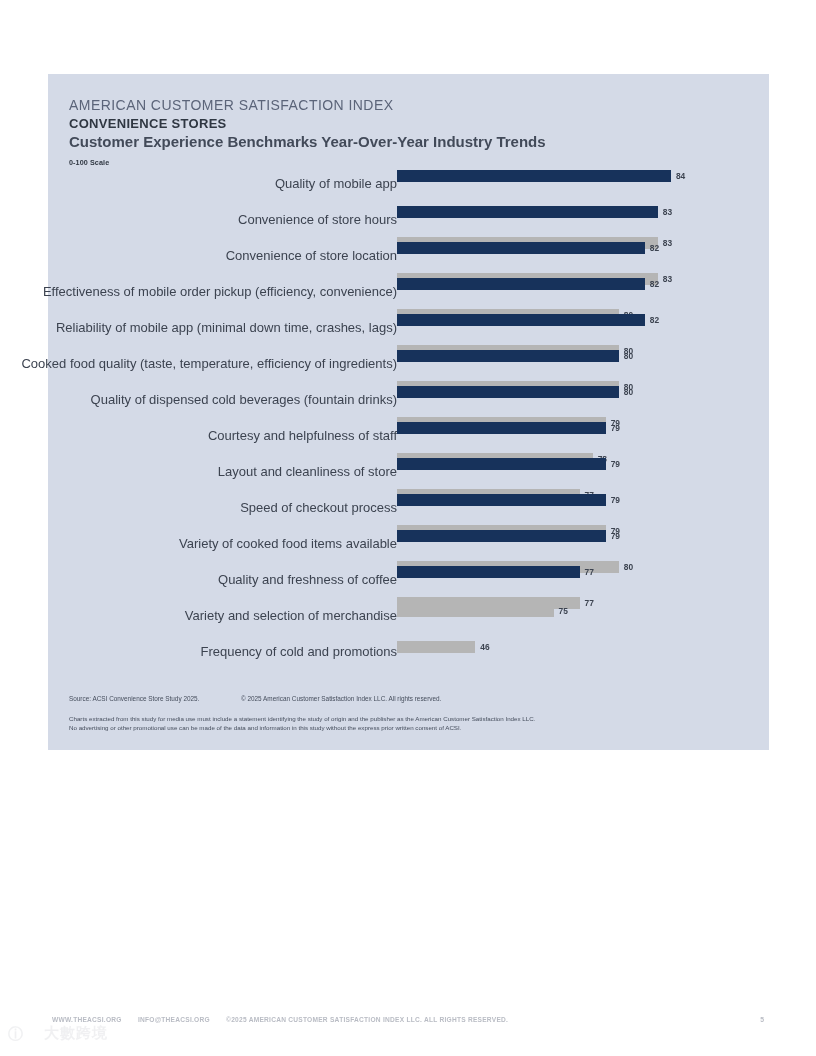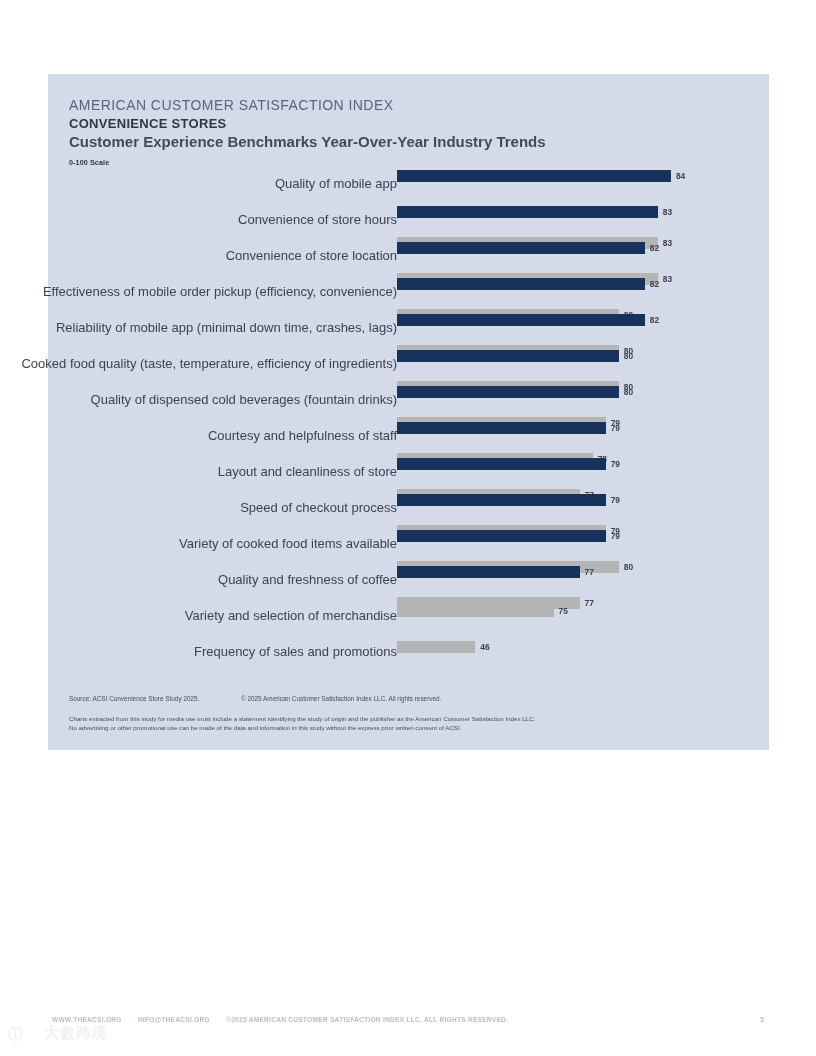--- a/index.html
+++ b/index.html
@@ -339,21 +339,21 @@
         <div class="row">
           <div class="row-label">Variety and selection of merchandise</div>
           <div class="bars">
             <div class="bar-wrap second">
               <div class="bar prev" style="width: 156.522px;"></div>
               <div class="bar-val" style="left: 161.522px;">75</div>
             </div>
           </div>
         </div>
         <div class="row">
-          <div class="row-label">Frequency of sales and promotions</div>
+          <div class="row-label">Frequency of cold and promotions</div>
           <div class="bars">
             <div class="bar-wrap second">
               <div class="bar prev" style="width: 78.2609px;"></div>
               <div class="bar-val" style="left: 83.2609px;">46</div>
             </div>
           </div>
         </div>
       </div>
 
     <div class="notes">

